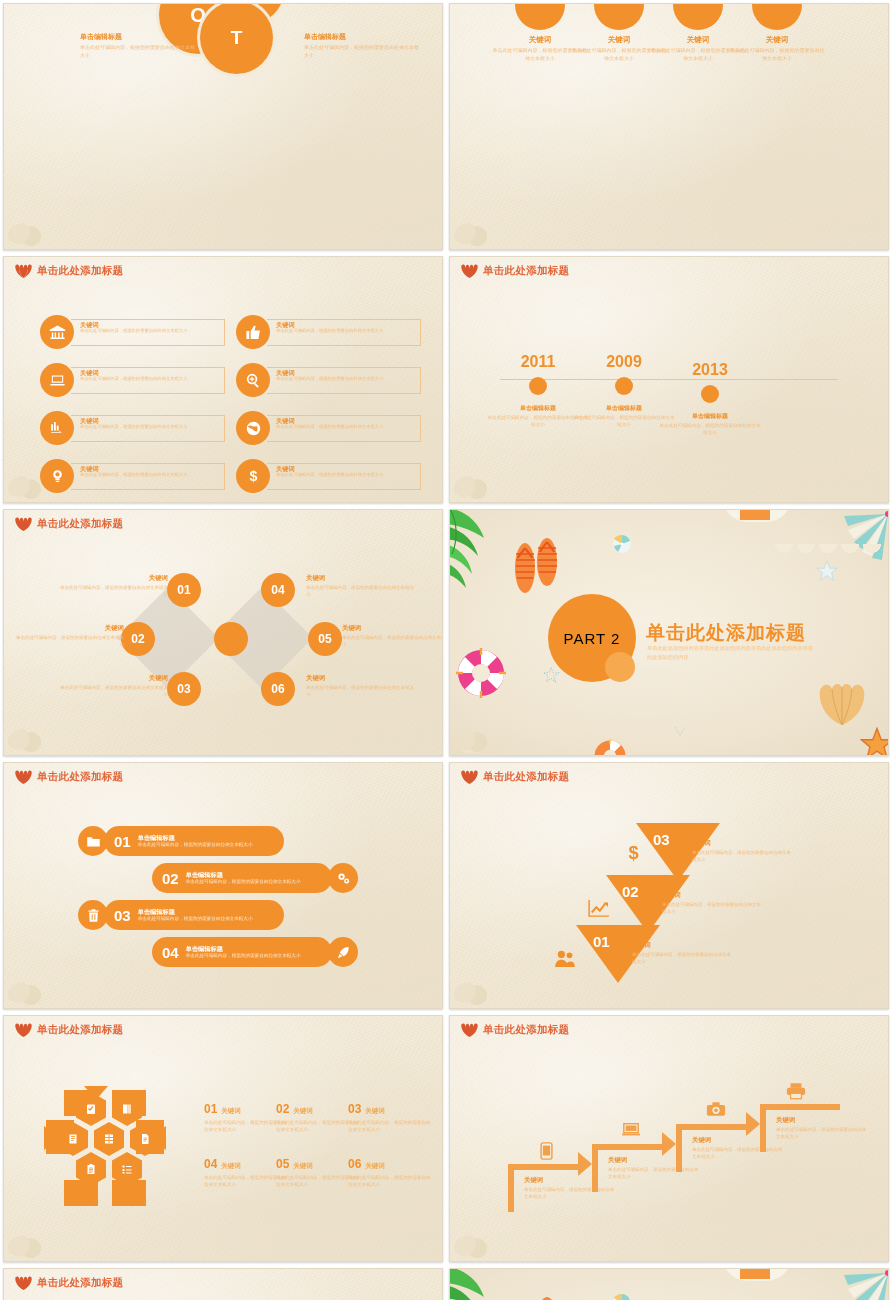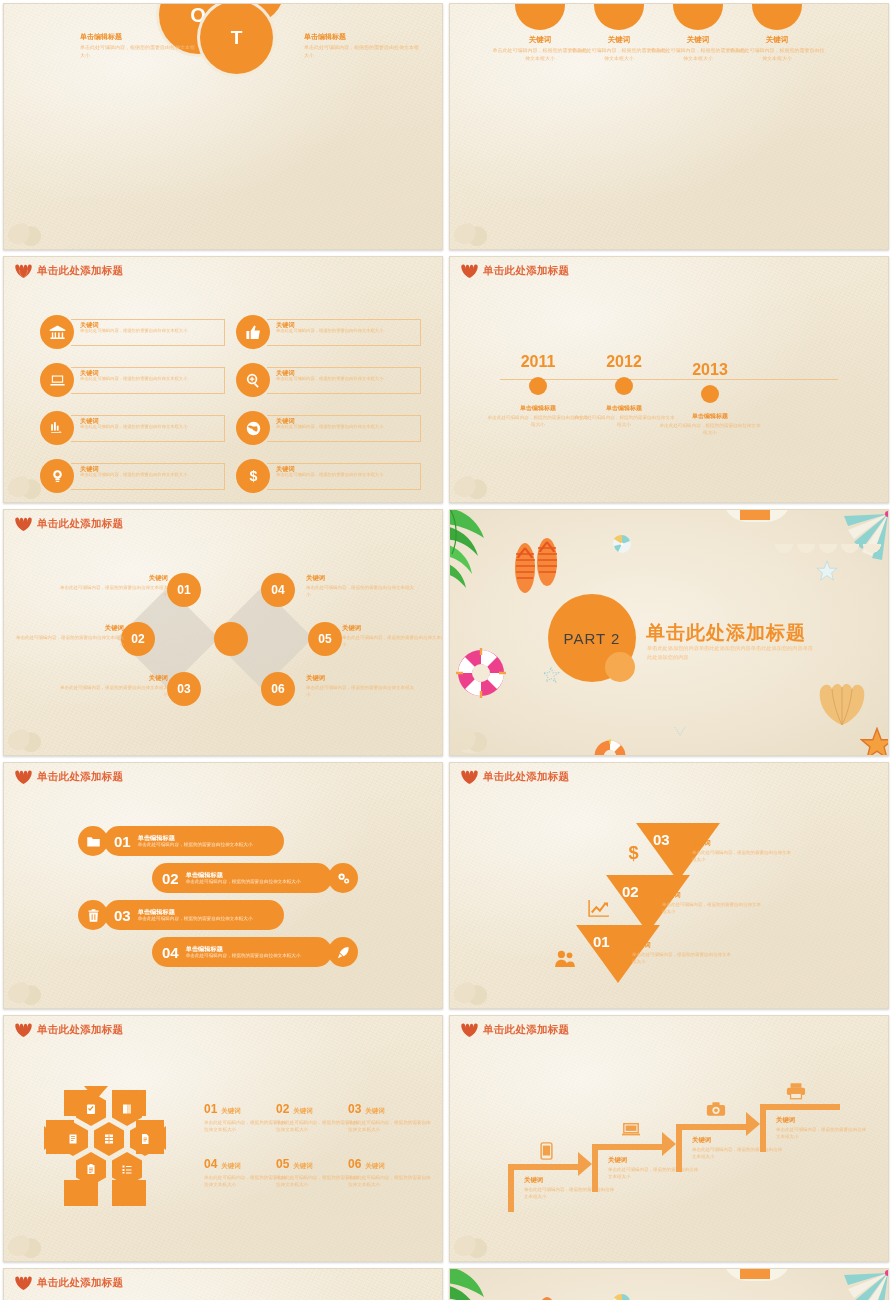--- a/index.html
+++ b/index.html
@@ -87,21 +87,21 @@
            display:flex;align-items:center;justify-content:center;color:#fff;
            font-size:12px;font-weight:bold;z-index:3;}
   .dm-txt{position:absolute;width:112px;z-index:3;}
   .dm-txt .t{font-size:6.4px;font-weight:bold;color:#f0912c;margin-bottom:2px;}
   .dm-txt .b{font-size:4.5px;color:#f3bb7c;line-height:1.5;}
 
   
   .beach{position:absolute;inset:0;overflow:hidden;background:
       radial-gradient(ellipse at 45% 45%, #f7f0e2 0%, #efe5d1 60%, #e8dcc4 100%);}
   .pt-circ{position:absolute;border-radius:50%;background:#f2912c;
-           display:flex;align-items:center;justify-content:center;color:#404040;}
+           display:flex;align-items:center;justify-content:center;color:#000000;}
   .pt-small{position:absolute;border-radius:50%;background:#f6a94e;}
   .pt-title{position:absolute;font-size:19px;font-weight:bold;color:#f2912c;letter-spacing:1px;}
   .pt-sub{position:absolute;font-size:5.2px;color:#f5c489;line-height:1.7;width:170px;}
 
   
   .bn-row{position:absolute;display:flex;align-items:center;height:30px;}
   .bn-ic{width:30px;height:30px;border-radius:50%;background:#f2912c;flex:none;
          display:flex;align-items:center;justify-content:center;}
   .bn-bar{height:30px;background:#f2912c;display:flex;align-items:center;
           padding:0 10px;position:relative;}
@@ -315,21 +315,21 @@
         <span class="hdr-title">单击此处添加标题</span>
       </div>
       <div class="tl-line"></div>
       <div class="tl-item" style="left:36px;top:96px;">
         <div class="tl-year">2011</div>
         <div class="tl-dot"></div>
         <div class="tl-t">单击编辑标题</div>
         <div class="tl-b">单击此处可编辑内容，根据您的需要自由拉伸文本框大小</div>
       </div>
       <div class="tl-item" style="left:122px;top:96px;">
-        <div class="tl-year">2012</div>
+        <div class="tl-year">2009</div>
         <div class="tl-dot"></div>
         <div class="tl-t">单击编辑标题</div>
         <div class="tl-b">单击此处可编辑内容，根据您的需要自由拉伸文本框大小</div>
       </div>
       <div class="tl-item" style="left:208px;top:104px;">
         <div class="tl-year">2013</div>
         <div class="tl-dot"></div>
         <div class="tl-t">单击编辑标题</div>
         <div class="tl-b">单击此处可编辑内容，根据您的需要自由拉伸文本框大小</div>
       </div>

